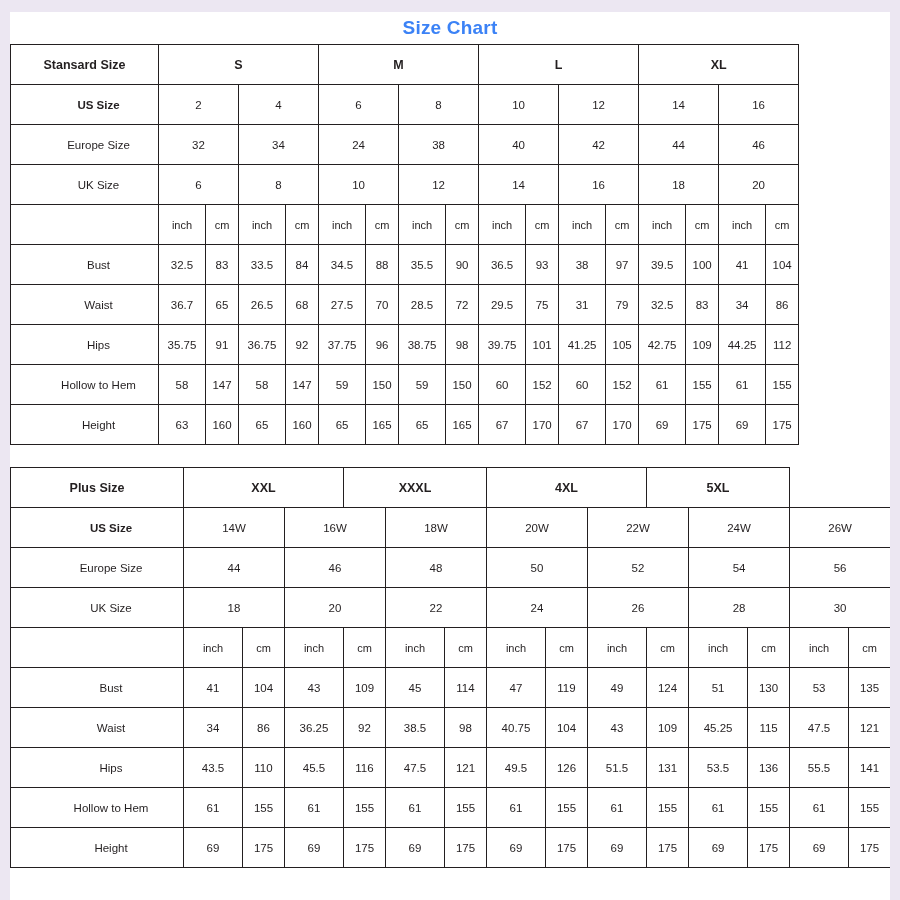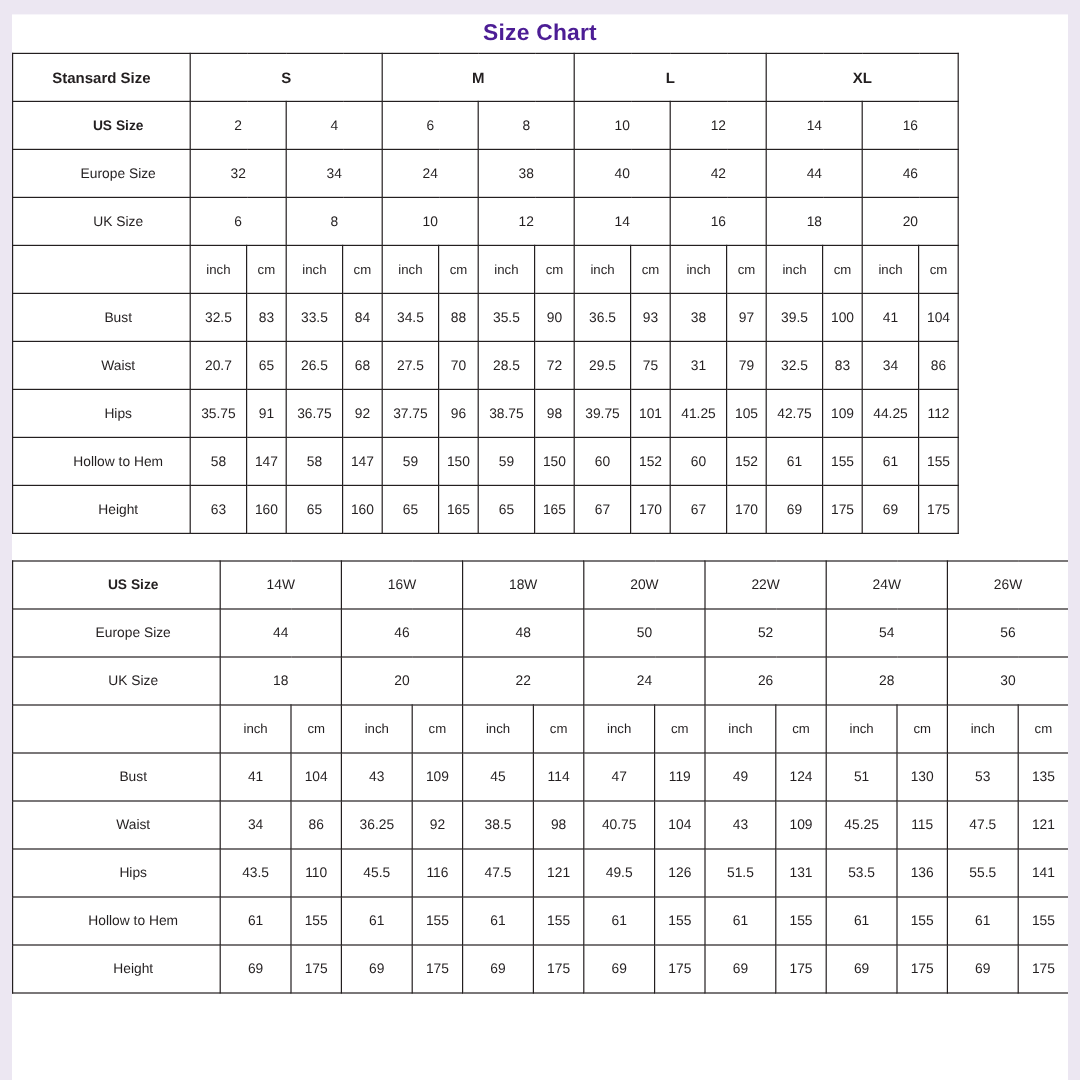--- a/index.html
+++ b/index.html
@@ -23,21 +23,21 @@
   }
   .strip-left { left: 0; }
   .strip-right { right: 0; }
   .strip-top {
     position: absolute; left: 0; right: 0; top: 0; height: 12px;
     background: #ece7f2;
   }
 
   .title {
     text-align: center;
-    color: #4c1d95;
+    color: #3b82f6;
     font-weight: bold;
     font-size: 19px;
     padding-top: 17px;
     padding-bottom: 5px;
     letter-spacing: .2px;
   }
 
   .table-wrap {
     padding: 0 10px;
   }
@@ -174,21 +174,21 @@
             <td>93</td>
             <td>38</td>
             <td>97</td>
             <td>39.5</td>
             <td>100</td>
             <td>41</td>
             <td>104</td>
           </tr>
           <tr>
             <td class="lbl">Waist</td>
-            <td>20.7</td>
+            <td>36.7</td>
             <td>65</td>
             <td>26.5</td>
             <td>68</td>
             <td>27.5</td>
             <td>70</td>
             <td>28.5</td>
             <td>72</td>
             <td>29.5</td>
             <td>75</td>
             <td>31</td>
@@ -270,20 +270,27 @@
           <col style="width:42px">
           <col style="width:59px">
           <col style="width:42px">
           <col style="width:59px">
           <col style="width:42px">
           <col style="width:59px">
           <col style="width:42px">
         </colgroup>
         <tbody>
           <tr>
+            <th class="hdr">Plus Size</th>
+            <th class="hdr" colspan="3.5">XXL</th>
+            <th class="hdr" colspan="3.5">XXXL</th>
+            <th class="hdr" colspan="3.5">4XL</th>
+            <th class="hdr" colspan="3.5">5XL</th>
+          </tr>
+          <tr>
             <td class="lbl bold">US Size</td>
             <td colspan="2">14W</td>
             <td colspan="2">16W</td>
             <td colspan="2">18W</td>
             <td colspan="2">20W</td>
             <td colspan="2">22W</td>
             <td colspan="2">24W</td>
             <td colspan="2">26W</td>
           </tr>
           <tr>

